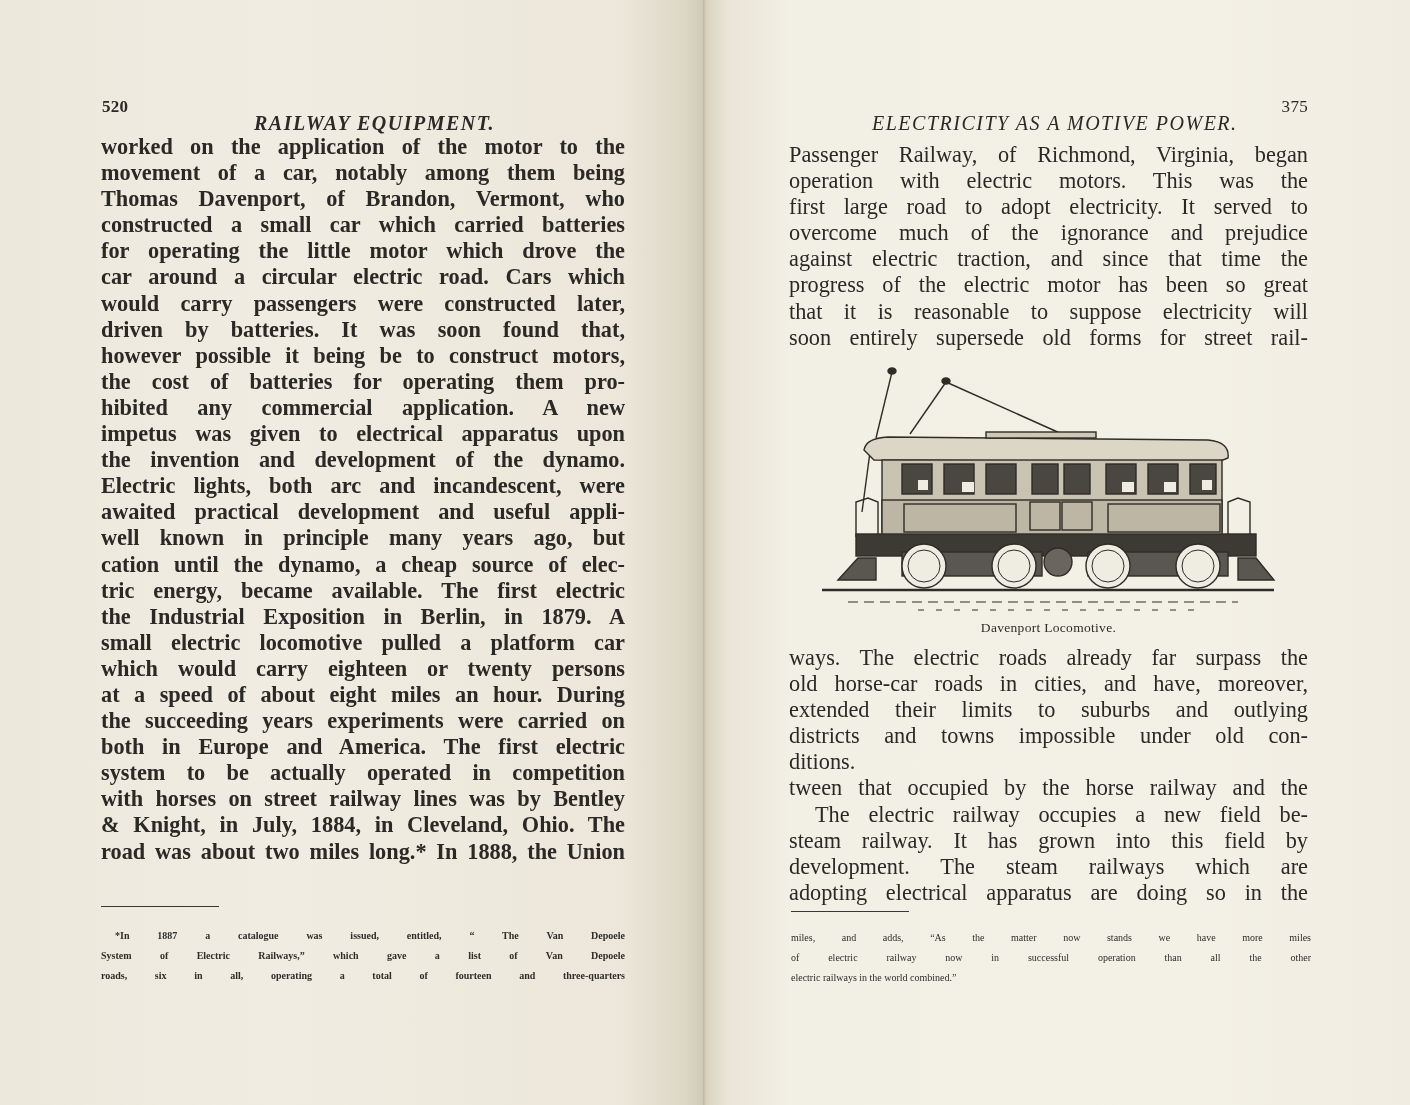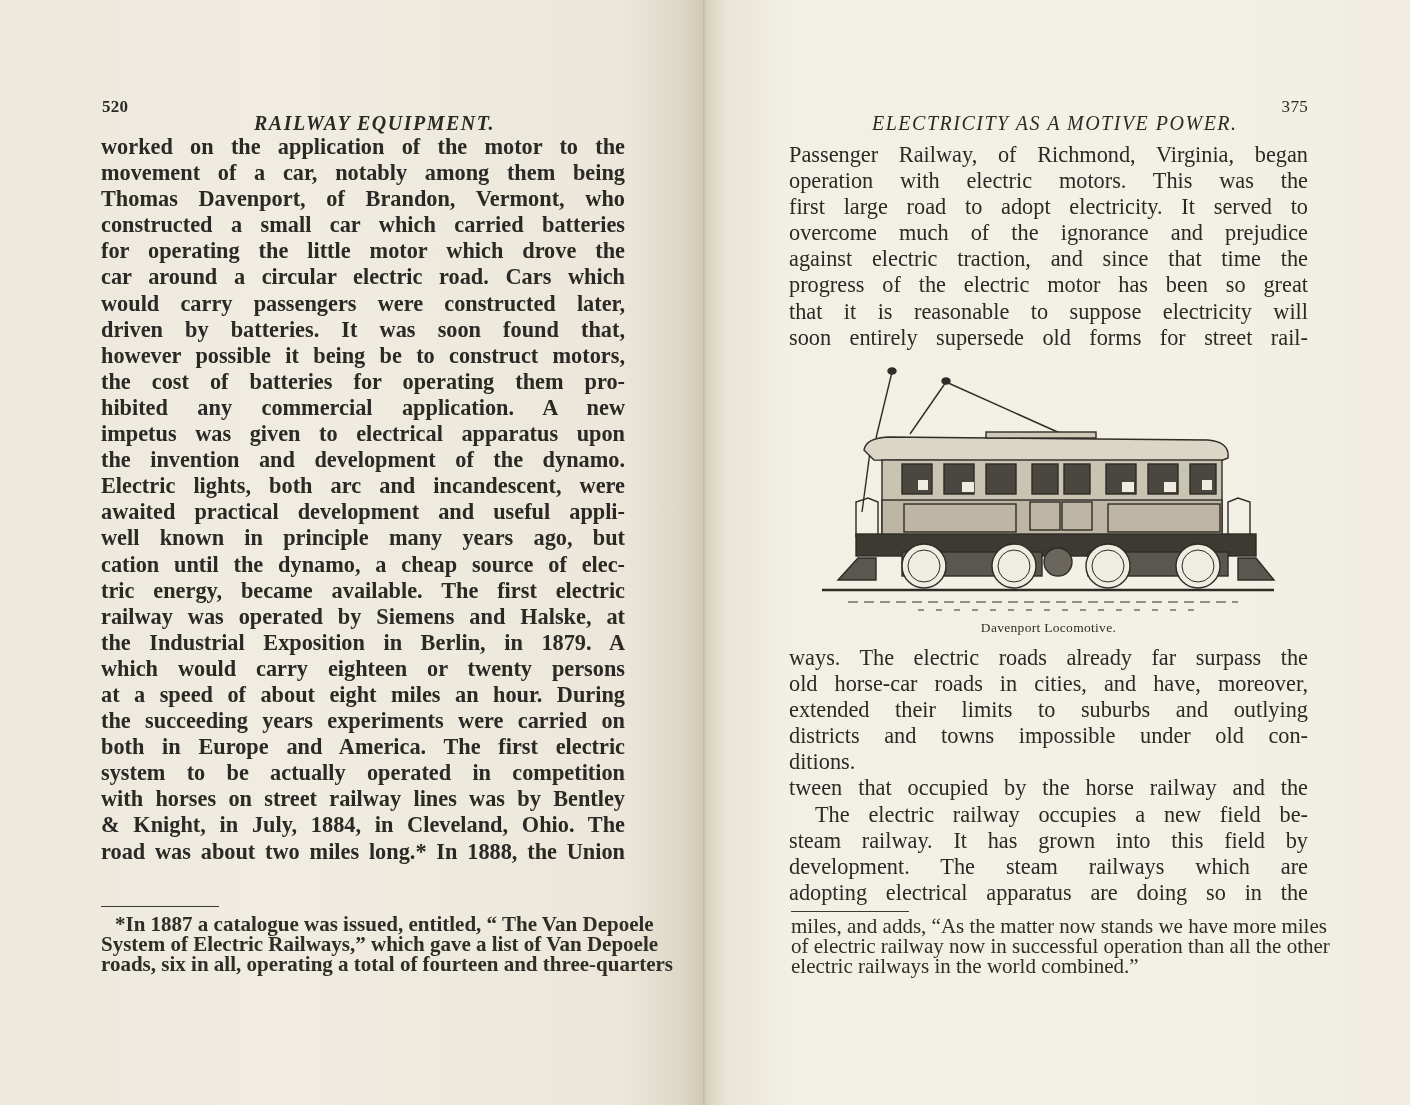--- a/index.html
+++ b/index.html
@@ -52,21 +52,21 @@
     .left-body { left: 101px; top: 134px; width: 524px; }
     .right-body-top { left: 789px; top: 142px; width: 519px; }
     .right-body-bottom { left: 789px; top: 645px; width: 519px; }
     .line.indent { padding-left: 26px; }
 
     .footnote-rule { position: absolute; height: 1px; background: #3a3833; width: 118px; }
     .left-rule { left: 101px; top: 906px; }
     .right-rule { left: 791px; top: 911px; }
 
     .footnote {
-      position: absolute; font-size: 21px; line-height: 20.2px; color: #2e2d28;
+      position: absolute; font-size: 10px; line-height: 20.2px; color: #2e2d28; margin-top: 12px;
     }
     .footnote .line { display: block; white-space: nowrap; text-align: justify; text-align-last: justify; height: 20.2px; }
     .footnote .line.last { text-align-last: left; }
     .left-foot { left: 101px; top: 914px; width: 524px; }
     .right-foot { left: 791px; top: 916px; width: 520px; }
     .line.fn-indent { padding-left: 14px; }
 
     .figure { position: absolute; left: 818px; top: 362px; width: 460px; height: 258px; }
     .figure svg { display: block; }
     .caption {
@@ -96,22 +96,22 @@
       <span class="line">however possible it being be to construct motors,</span>
       <span class="line">the cost of batteries for operating them pro-</span>
       <span class="line">hibited any commercial application.  A new</span>
       <span class="line">impetus was given to electrical apparatus upon</span>
       <span class="line">the invention and development of the dynamo.</span>
       <span class="line">Electric lights, both arc and incandescent, were</span>
       <span class="line">awaited practical development and useful appli-</span>
       <span class="line">well known in principle many years ago, but</span>
       <span class="line">cation until the dynamo, a cheap source of elec-</span>
       <span class="line">tric energy, became available.  The first electric</span>
-      <span class="line">railway was operated by Siemens and Halske, at</span>
       <span class="line">the Industrial Exposition in Berlin, in 1879.  A</span>
+      <span class="line">small electric locomotive pulled a platform car</span>
       <span class="line">which would carry eighteen or twenty persons</span>
       <span class="line">at a speed of about eight miles an hour.  During</span>
       <span class="line">the succeeding years experiments were carried on</span>
       <span class="line">both in Europe and America.  The first electric</span>
       <span class="line">system to be actually operated in competition</span>
       <span class="line">with horses on street railway lines was by Bentley</span>
       <span class="line">&amp; Knight, in July, 1884, in Cleveland, Ohio.  The</span>
       <span class="line">road was about two miles long.*  In 1888, the Union</span>
     </div>
 

